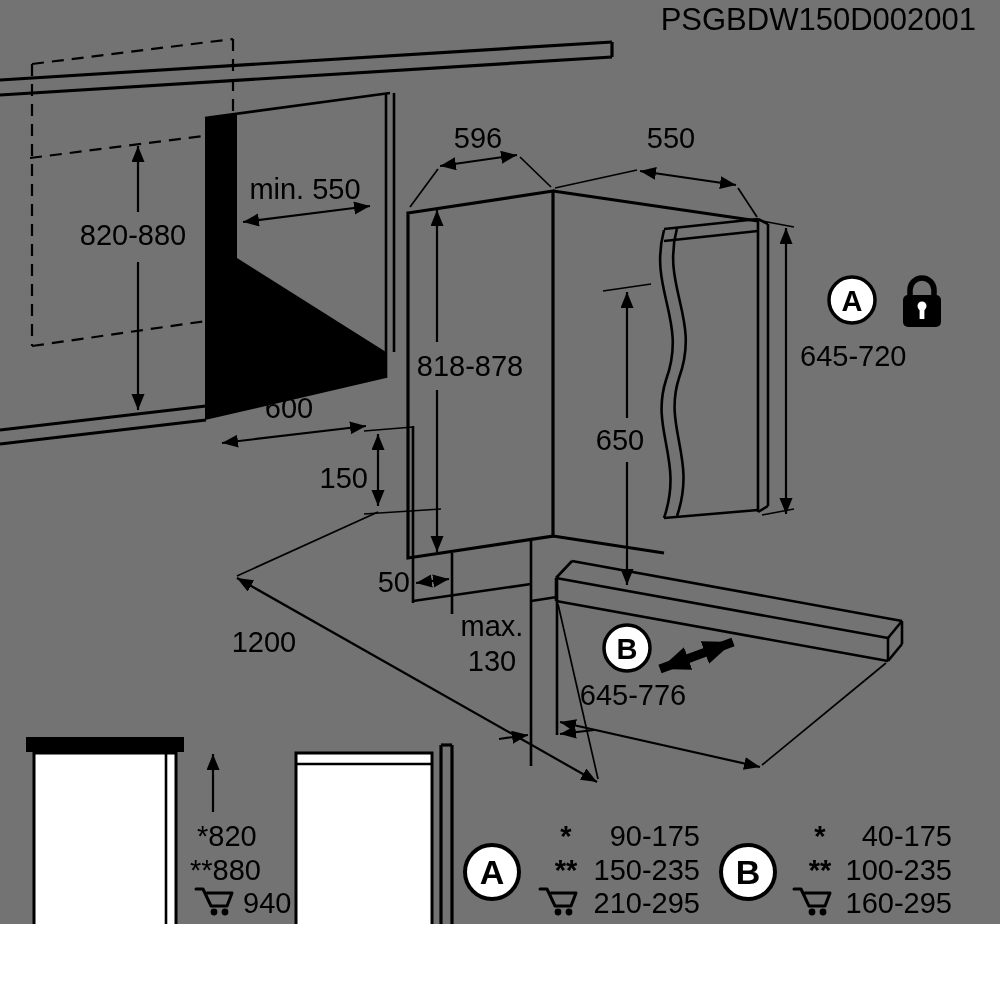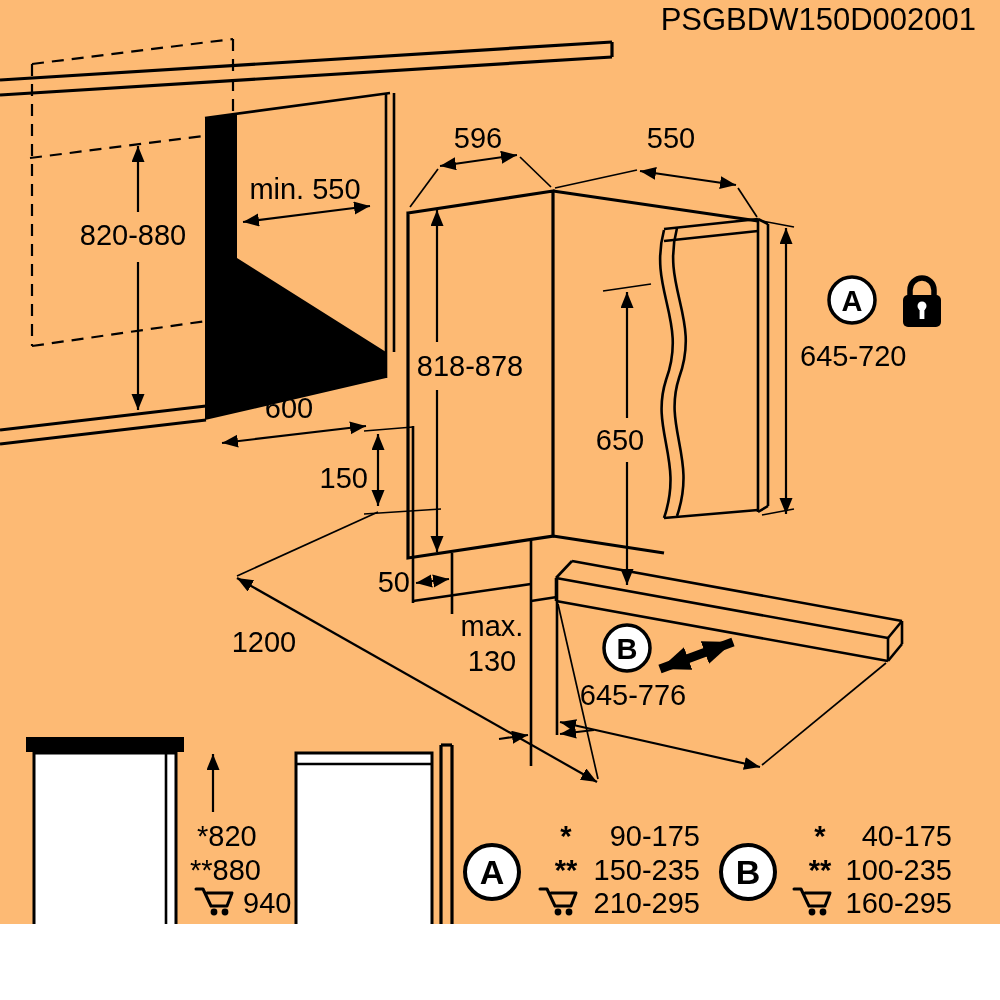--- a/index.html
+++ b/index.html
@@ -1,16 +1,16 @@
 <!DOCTYPE html>
 <html><head>
 <meta charset="utf-8">
 <style>
   html,body{margin:0;padding:0;background:#ffffff;}
-  .page{position:relative;width:1000px;height:924px;background:#fdba74;overflow:hidden;}
+  .page{position:relative;width:1000px;height:924px;background:#737373;overflow:hidden;}
   svg{display:block;}
   text{font-family:"Liberation Sans","DejaVu Sans",sans-serif;fill:#000;}
   .t29{font-size:29px;}
   .t31{font-size:31px;}
   .t34{font-size:34px;font-weight:bold;}
   .tb{font-weight:bold;}
   .ln{stroke:#000;stroke-width:2.6;fill:none;}
   .thick{stroke:#000;stroke-width:3.2;fill:none;}
   .dim{stroke:#000;stroke-width:2.2;fill:none;}
   .thin{stroke:#000;stroke-width:1.7;fill:none;}

